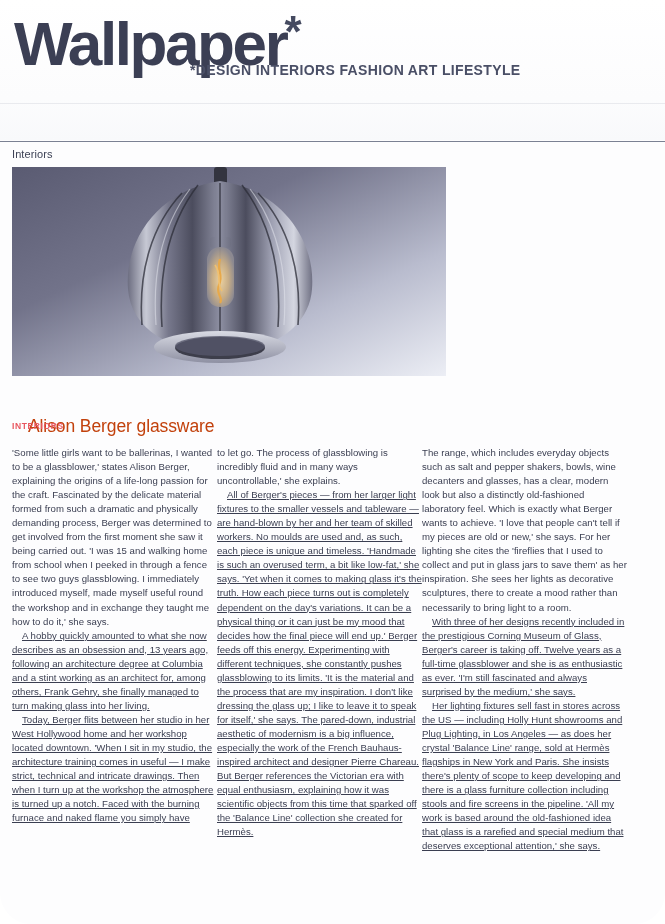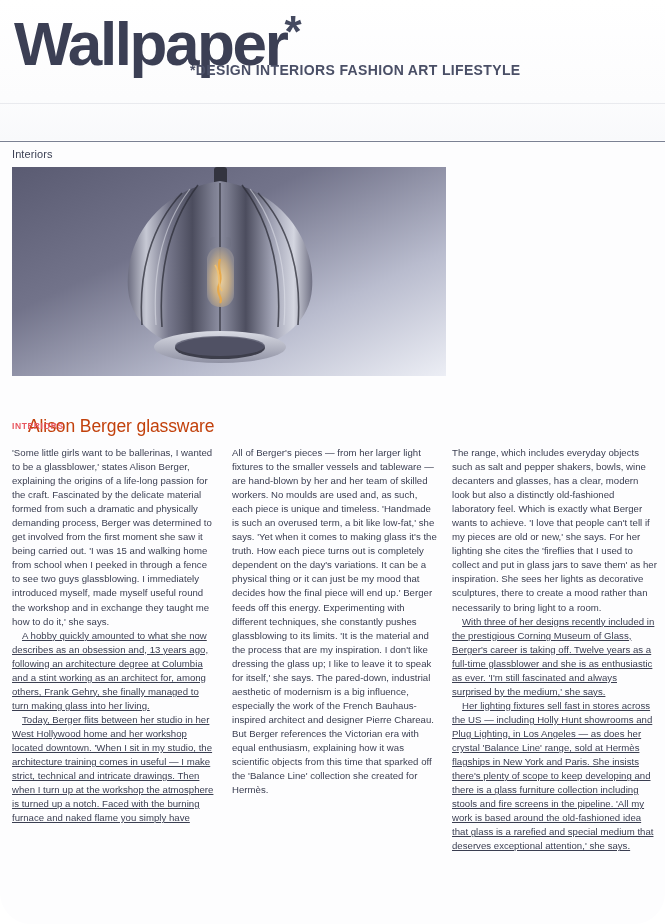--- a/index.html
+++ b/index.html
@@ -125,21 +125,20 @@
     color: #e8565f;
   }
 
   
   .columns {
     position: absolute;
     left: 12px;
     top: 446px;
     width: 645px;
     display: flex;
-    gap: 15px;
   }
   .col {
     width: 205px;
     font-size: 9.6px;
     line-height: 14.05px;
     color: #3a3e51;
     text-align: left;
     letter-spacing: 0.02px;
   }
   .col p {
@@ -230,20 +229,21 @@
   <h1 class="headline">Alison Berger glassware</h1>
   <div class="kicker">INTERIORS</div>
 
   <div class="columns">
     <div class="col">
       <p>'Some little girls want to be ballerinas, I wanted to be a glassblower,' states Alison Berger, explaining the origins of a life-long passion for the craft. Fascinated by the delicate material formed from such a dramatic and physically demanding process, Berger was determined to get involved from the first moment she saw it being carried out. 'I was 15 and walking home from school when I peeked in through a fence to see two guys glassblowing. I immediately introduced myself, made myself useful round the workshop and in exchange they taught me how to do it,' she says.</p>
       <p>A hobby quickly amounted to what she now describes as an obsession and, 13 years ago, following an architecture degree at Columbia and a stint working as an architect for, among others, Frank Gehry, she finally managed to turn making glass into her living.</p>
       <p>Today, Berger flits between her studio in her West Hollywood home and her workshop located downtown. 'When I sit in my studio, the architecture training comes in useful — I make strict, technical and intricate drawings. Then when I turn up at the workshop the atmosphere is turned up a notch. Faced with the burning furnace and naked flame you simply have</p>
     </div>
     <div class="col">
+      <p>to let go. The process of glassblowing is incredibly fluid and in many ways uncontrollable,' she explains.</p>
       <p>All of Berger's pieces — from her larger light fixtures to the smaller vessels and tableware — are hand-blown by her and her team of skilled workers. No moulds are used and, as such, each piece is unique and timeless. 'Handmade is such an overused term, a bit like low-fat,' she says. 'Yet when it comes to making glass it's the truth. How each piece turns out is completely dependent on the day's variations. It can be a physical thing or it can just be my mood that decides how the final piece will end up.' Berger feeds off this energy. Experimenting with different techniques, she constantly pushes glassblowing to its limits. 'It is the material and the process that are my inspiration. I don't like dressing the glass up; I like to leave it to speak for itself,' she says. The pared-down, industrial aesthetic of modernism is a big influence, especially the work of the French Bauhaus-inspired architect and designer Pierre Chareau. But Berger references the Victorian era with equal enthusiasm, explaining how it was scientific objects from this time that sparked off the 'Balance Line' collection she created for Hermès.</p>
     </div>
     <div class="col">
       <p>The range, which includes everyday objects such as salt and pepper shakers, bowls, wine decanters and glasses, has a clear, modern look but also a distinctly old-fashioned laboratory feel. Which is exactly what Berger wants to achieve. 'I love that people can't tell if my pieces are old or new,' she says. For her lighting she cites the 'fireflies that I used to collect and put in glass jars to save them' as her inspiration. She sees her lights as decorative sculptures, there to create a mood rather than necessarily to bring light to a room.</p>
       <p>With three of her designs recently included in the prestigious Corning Museum of Glass, Berger's career is taking off. Twelve years as a full-time glassblower and she is as enthusiastic as ever. 'I'm still fascinated and always surprised by the medium,' she says.</p>
       <p>Her lighting fixtures sell fast in stores across the US — including Holly Hunt showrooms and Plug Lighting, in Los Angeles — as does her crystal 'Balance Line' range, sold at Hermès flagships in New York and Paris. She insists there's plenty of scope to keep developing and there is a glass furniture collection including stools and fire screens in the pipeline. 'All my work is based around the old-fashioned idea that glass is a rarefied and special medium that deserves exceptional attention,' she says.</p>
     </div>
   </div>
 
 </div>

